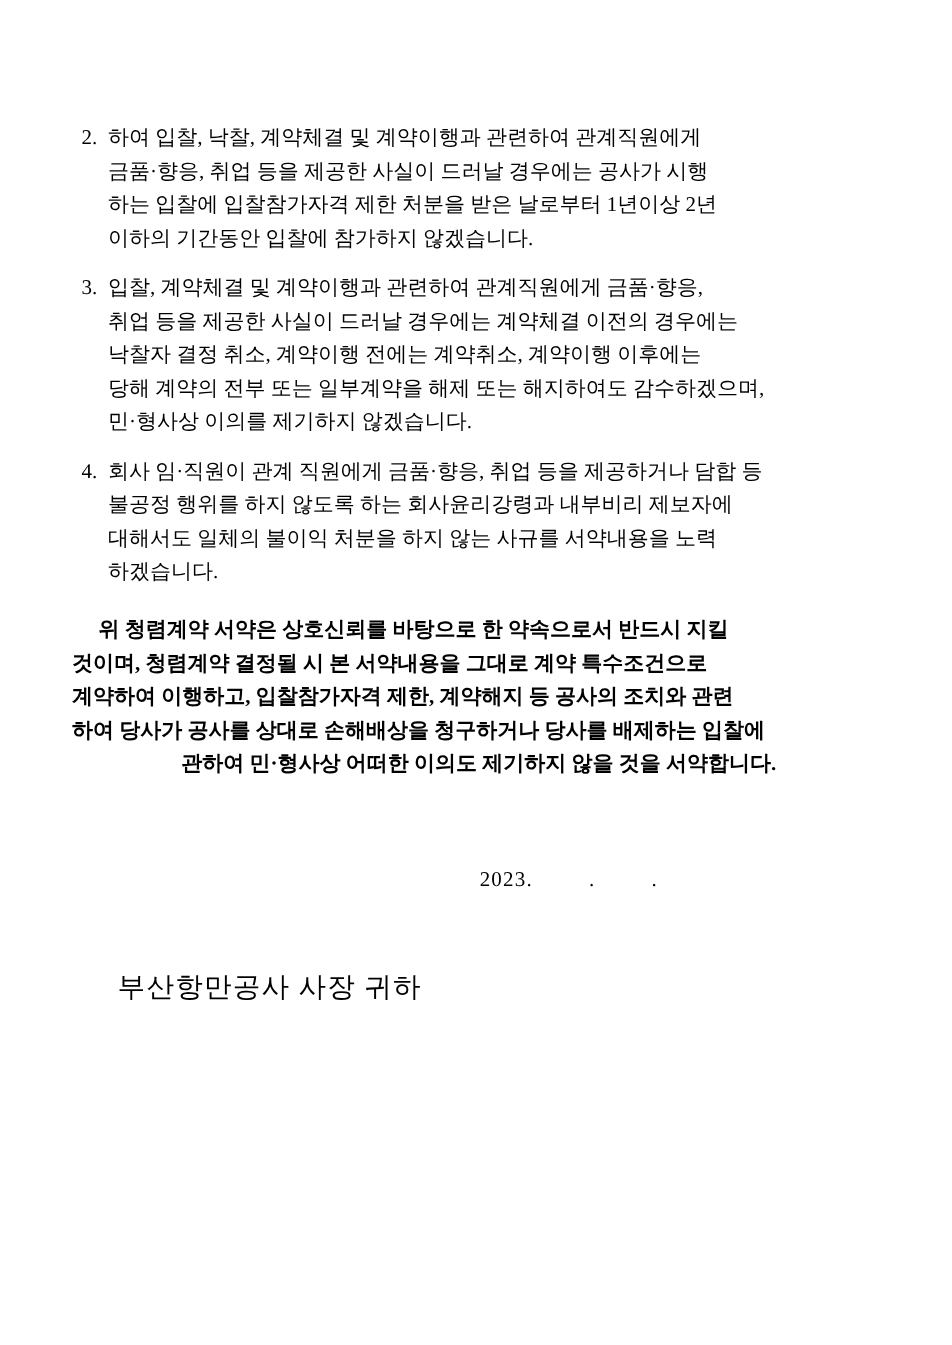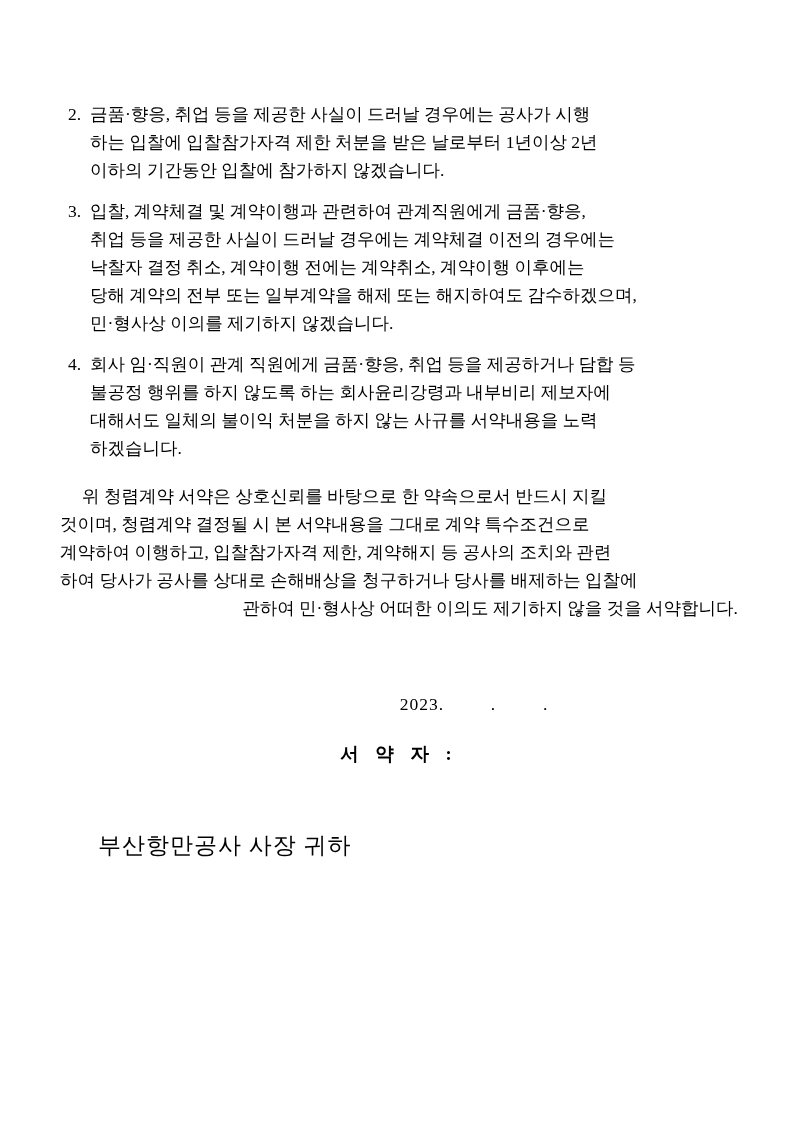--- a/index.html
+++ b/index.html
@@ -54,26 +54,27 @@
   }
   .num-body > div:last-child {
     text-align: left;
   }
   .closing {
     margin-top: 20px;
     font-size: 17.5px;
     line-height: 28px;
     text-align: justify;
     word-break: keep-all;
+    font-weight: bold;
   }
   .closing .indent {
     text-indent: 22px;
   }
   .closing > div:last-child {
-    text-align: right;
+    text-align: center;
   }
   .date-line {
     margin-top: 72px;
     font-size: 17.5px;
     text-align: center;
     padding-left: 150px;
     letter-spacing: 1px;
   }
   .date-line .dot-space {
     display: inline-block;
@@ -97,20 +98,21 @@
 </head>
 <body>
 
 <div class="page">
 
   <ol class="numbered-list">
 
     <li class="num-item">
       <div class="num-marker">2.</div>
       <div class="num-body">
+        <div>하여 입찰, 낙찰, 계약체결 및 계약이행과 관련하여 관계직원에게</div>
         <div>금품·향응, 취업 등을 제공한 사실이 드러날 경우에는 공사가 시행</div>
         <div>하는 입찰에 입찰참가자격 제한 처분을 받은 날로부터 1년이상 2년</div>
         <div>이하의 기간동안 입찰에 참가하지 않겠습니다.</div>
       </div>
     </li>
 
     <li class="num-item">
       <div class="num-marker">3.</div>
       <div class="num-body">
         <div>입찰, 계약체결 및 계약이행과 관련하여 관계직원에게 금품·향응,</div>
@@ -142,17 +144,16 @@
   </div>
 
   <div class="date-line">
     <span>2023.</span>
     <span class="dot-space"></span>
     <span>.</span>
     <span class="dot-space"></span>
     <span>.</span>
   </div>
 
-  <div class="signer-line">서 약 자 :</div>
 
   <div class="recipient-line">부산항만공사 사장 귀하</div>
 
 </div>
 
 </body></html>

